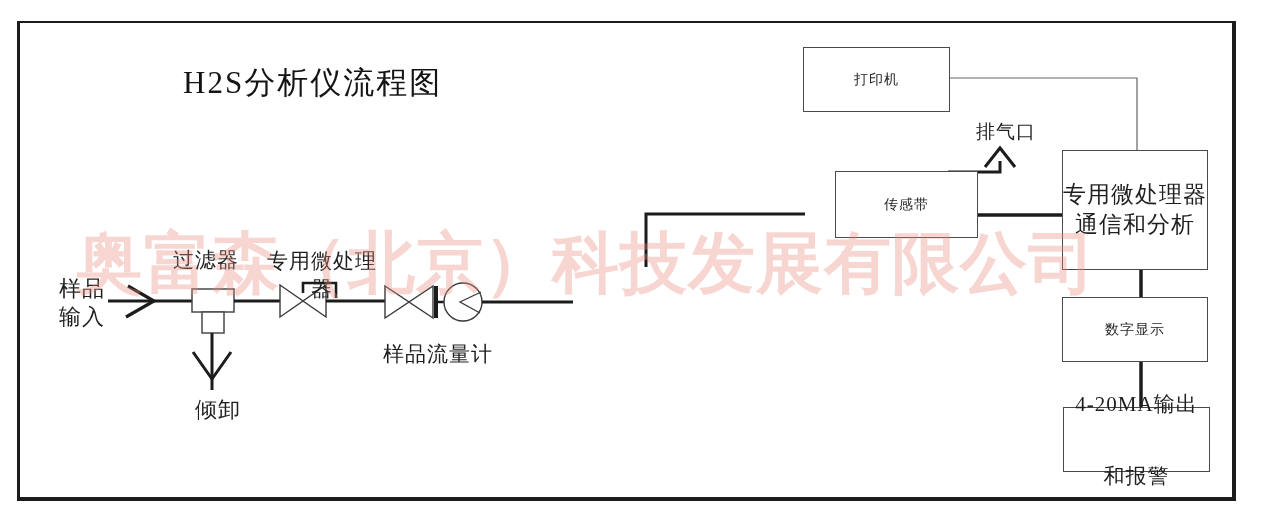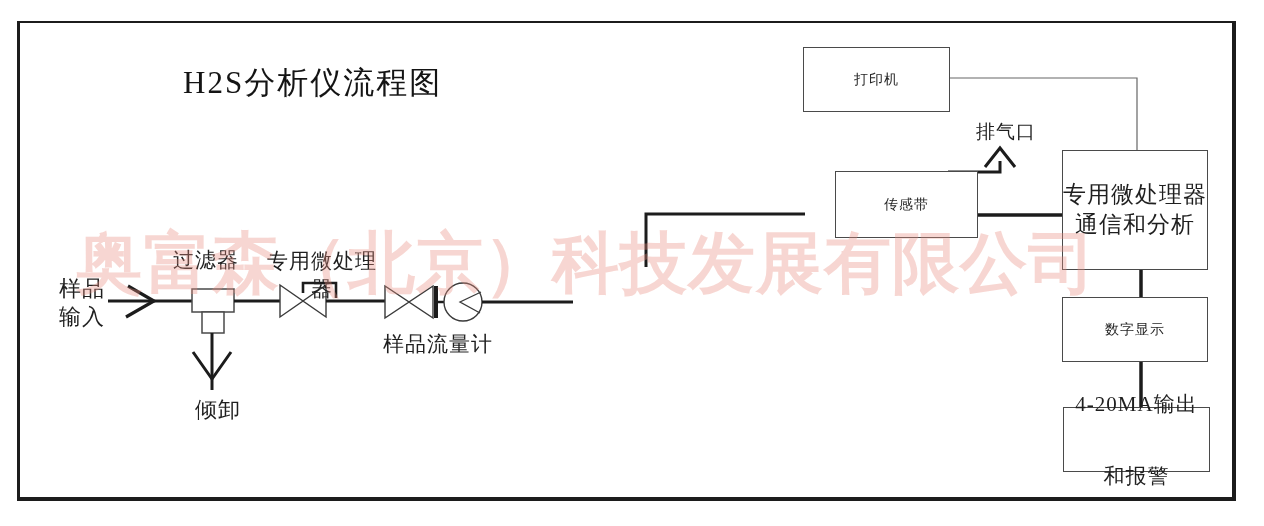--- a/index.html
+++ b/index.html
@@ -112,21 +112,21 @@
 
   <div class="freelabel" style="left:56px;top:275px;width:52px;font-size:22px;">
     <span class="micro-line">样品</span>
     <span class="micro-line">输入</span>
   </div>
 
   <div class="freelabel" style="left:168px;top:246px;width:76px;">过滤器</div>
 
   <div class="freelabel" style="left:266px;top:247px;width:112px;">专用微处理器</div>
 
-  <div class="freelabel" style="left:381px;top:330px;width:114px;text-align:center;">样品流量计</div>
+  <div class="freelabel" style="left:381px;top:340px;width:114px;text-align:center;">样品流量计</div>
 
   <div class="freelabel" style="left:191px;top:396px;width:54px;font-size:22px;">倾卸</div>
 
   <div class="freelabel small" style="left:972px;top:118px;width:68px;">排气口</div>
 
   <div class="watermark">奥富森（北京）科技发展有限公司</div>
 
 </div>
 
 </body></html>

